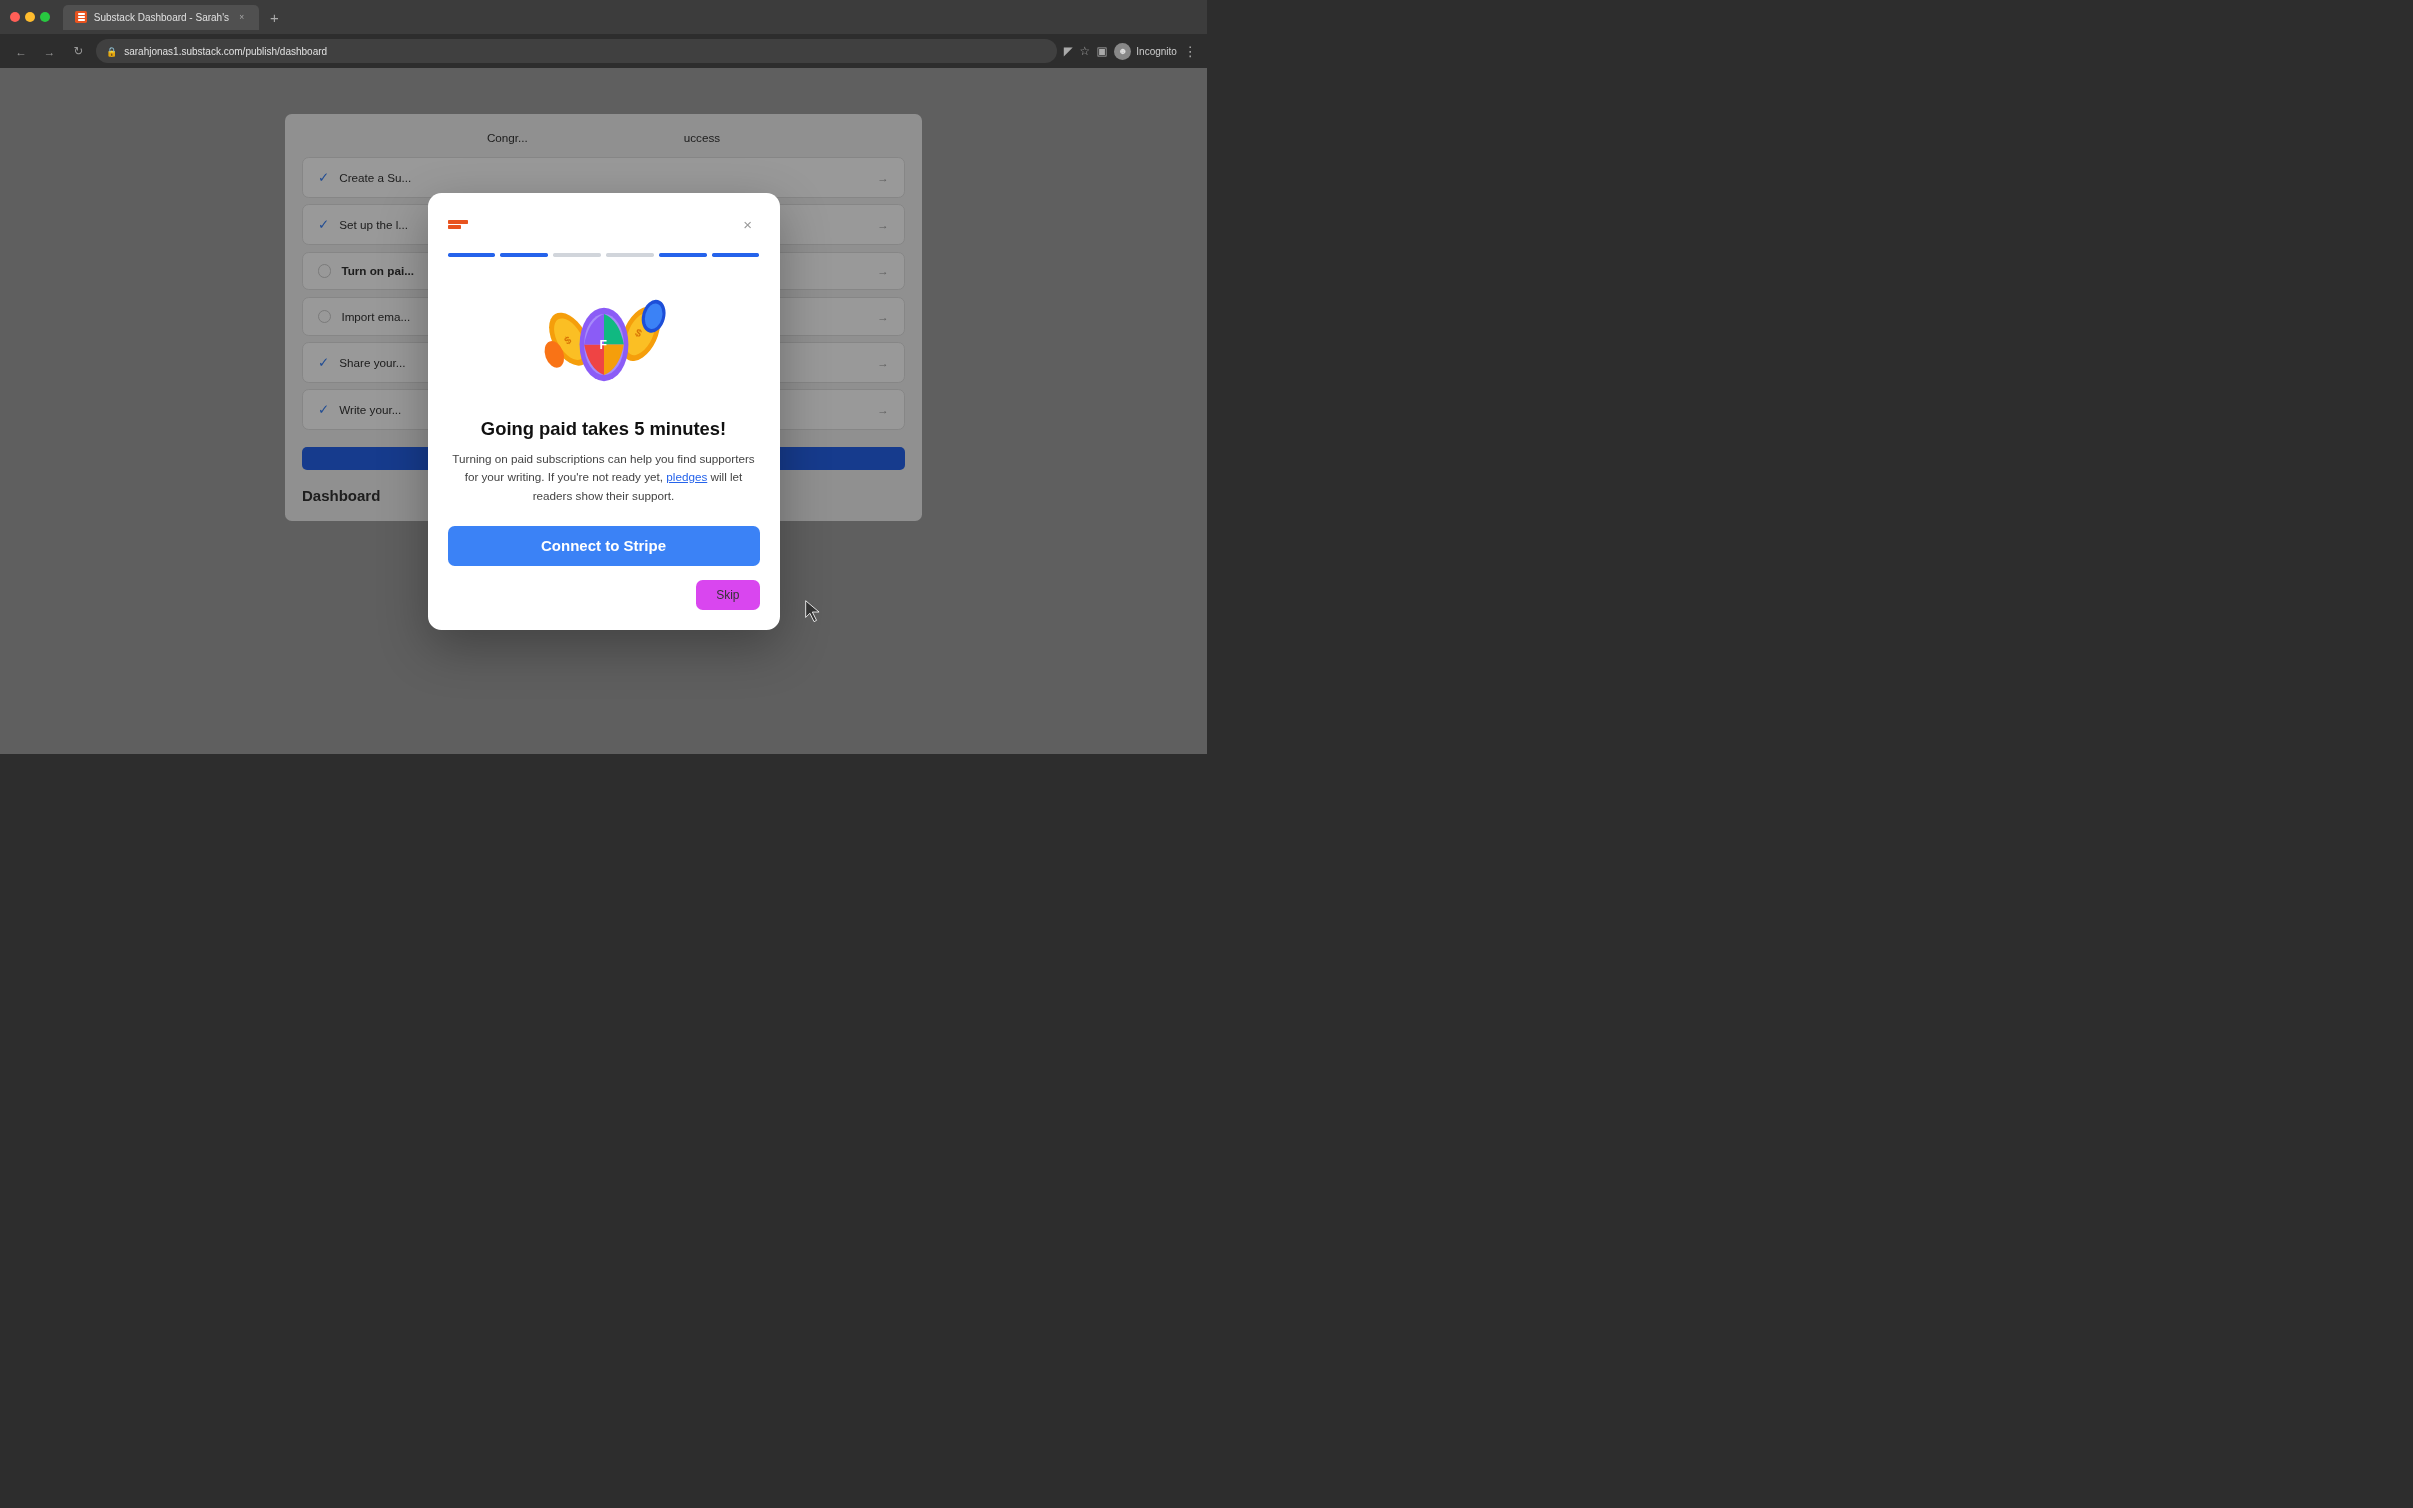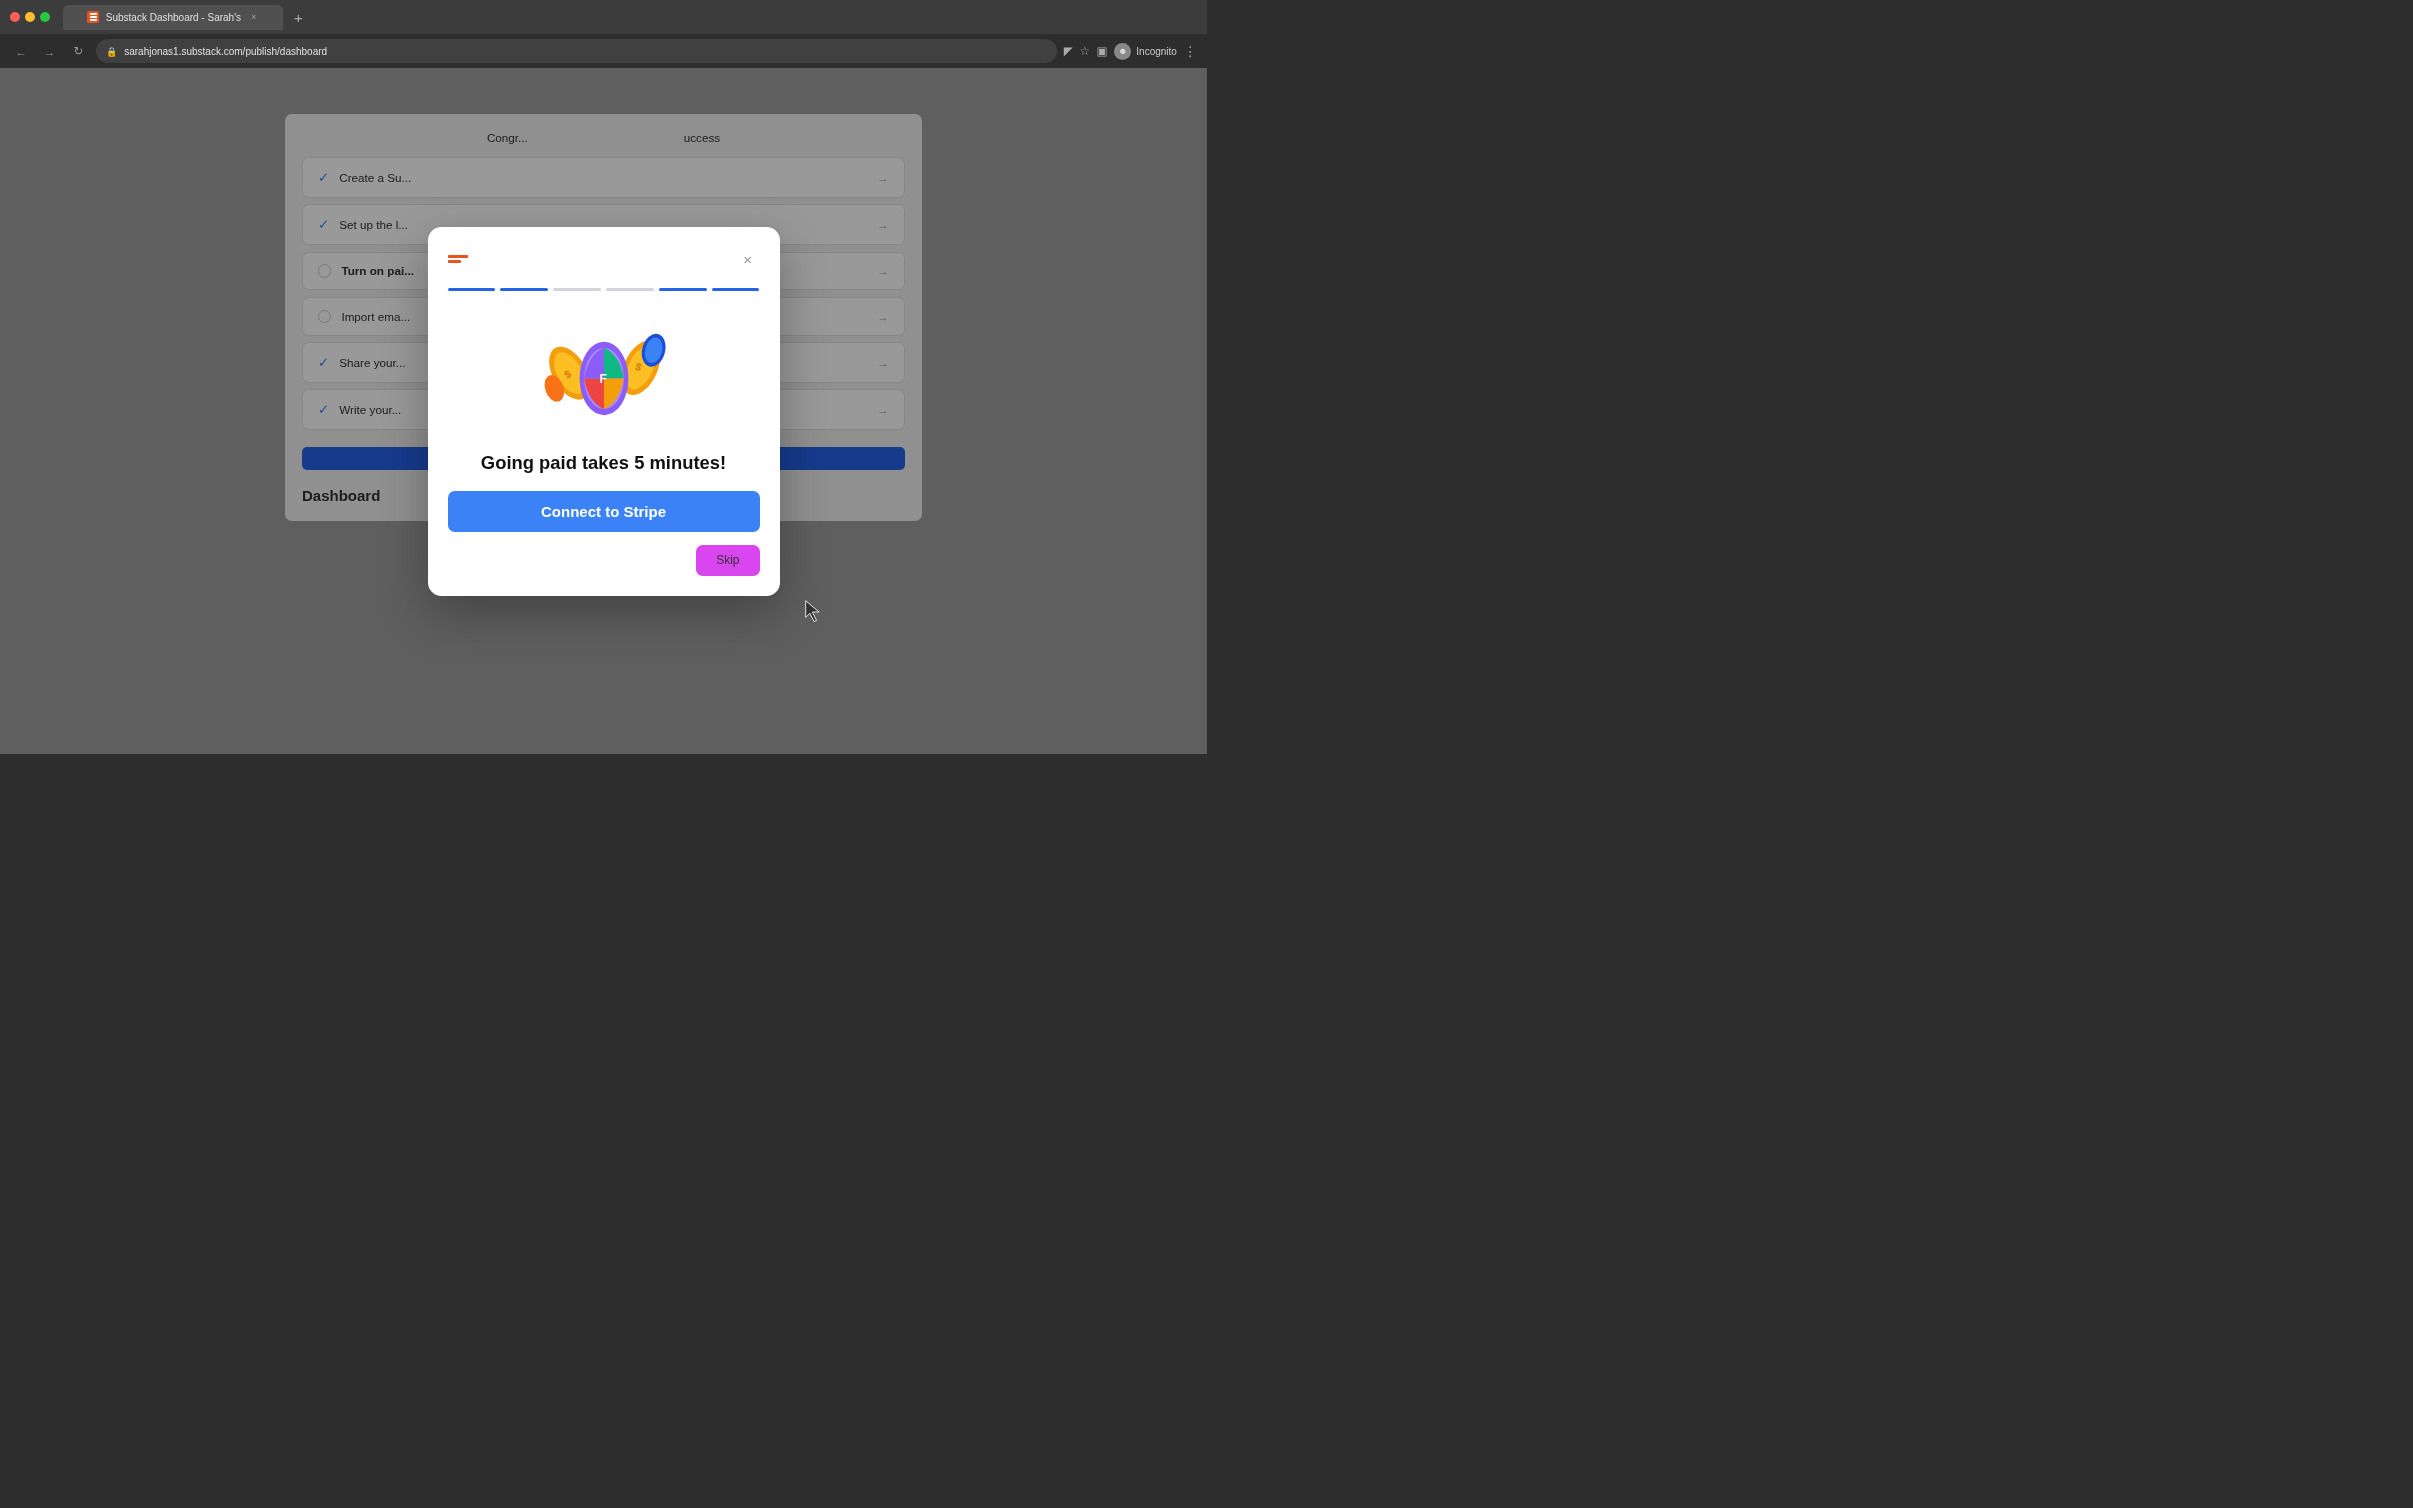--- a/index.html
+++ b/index.html
@@ -41,21 +41,21 @@
     .tab-bar {
       display: flex;
       align-items: center;
       margin-left: 6.7px;
       flex: 1;
     }
 
     .tab {
       background: #505050;
       border-radius: 5px 5px 0 0;
-      padding: 5px 24px;
+      padding: 5px 12px;
       display: flex;
       align-items: center;
       gap: 6.7px;
       height: 25px;
       font-size: 10px;
       color: #e0e0e0;
       min-width: 151px;
     }
 
     .tab-icon {
@@ -564,20 +564,25 @@
 
           <ellipse cx="175" cy="45" rx="15" ry="22" fill="#1d4ed8" transform="rotate(15 175 45)"></ellipse>
           <ellipse cx="175" cy="45" rx="11" ry="17" fill="#3b82f6" transform="rotate(15 175 45)"></ellipse>
 
           <ellipse cx="45" cy="95" rx="12" ry="18" fill="#f97316" transform="rotate(-20 45 95)"></ellipse>
         </svg>
       </div>
 
       <h2 class="modal-title">Going paid takes 5 minutes!</h2>
 
+      <p class="modal-desc">
+        <span>Turning on paid subscriptions can help you find supporters for your writing. If you're not ready yet,</span>
+        <a href="#">pledges</a>
+        <span>will let readers show their support.</span>
+      </p>
 
       <button class="connect-btn">Connect to Stripe</button>
 
       <div style="text-align: right;">
         <button class="skip-btn">Skip</button>
       </div>
     </div>
   </div>
 
   <div style="position:absolute; bottom: 130px; right: 385px; pointer-events:none; z-index:50;">

